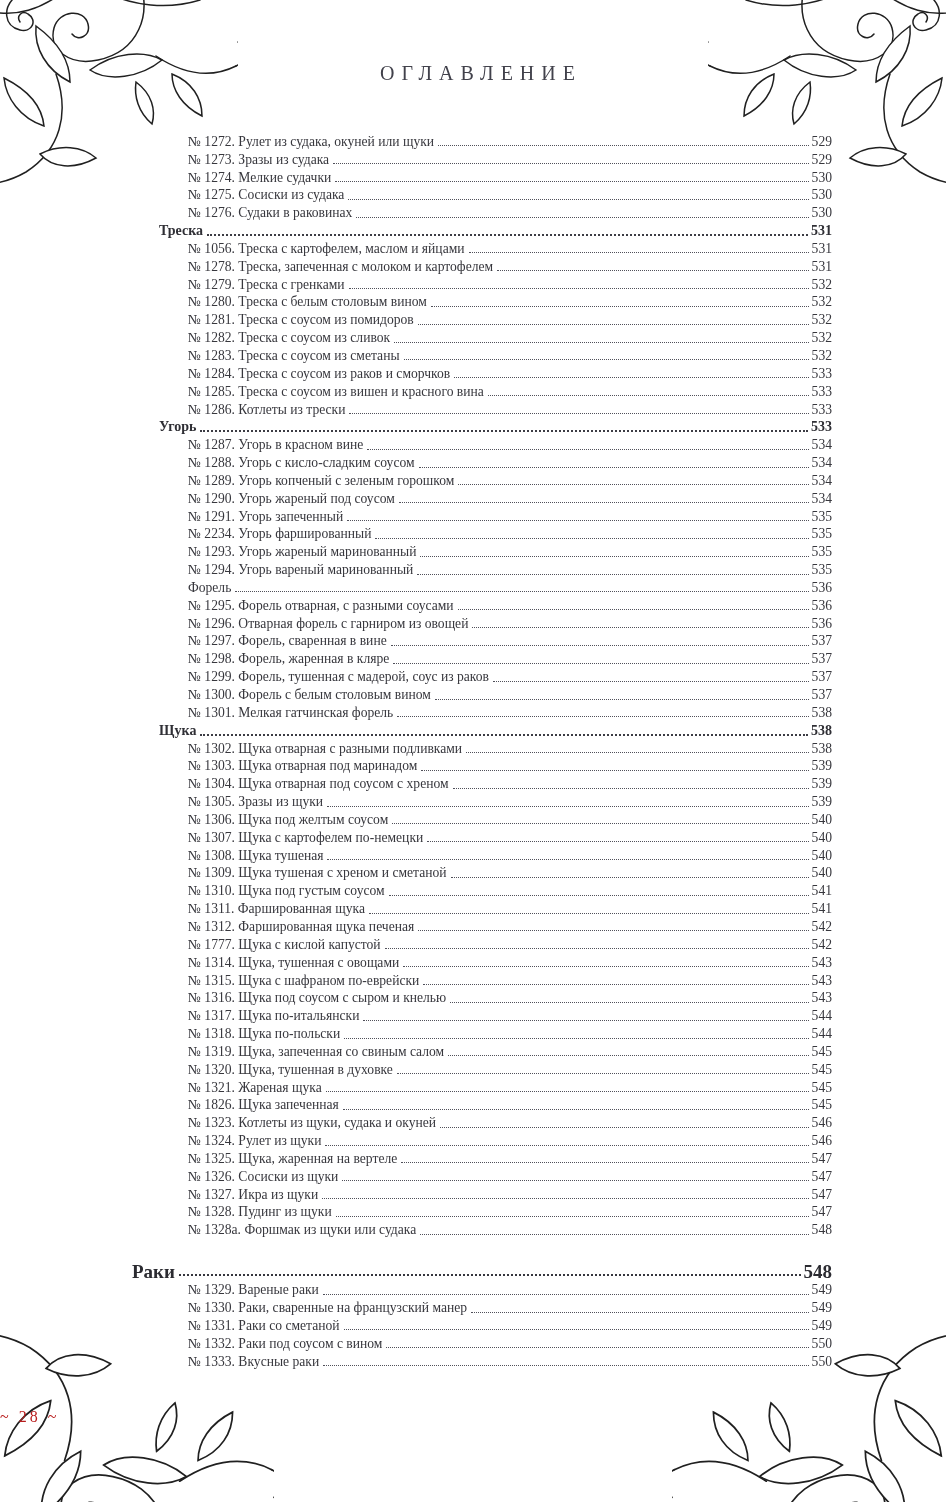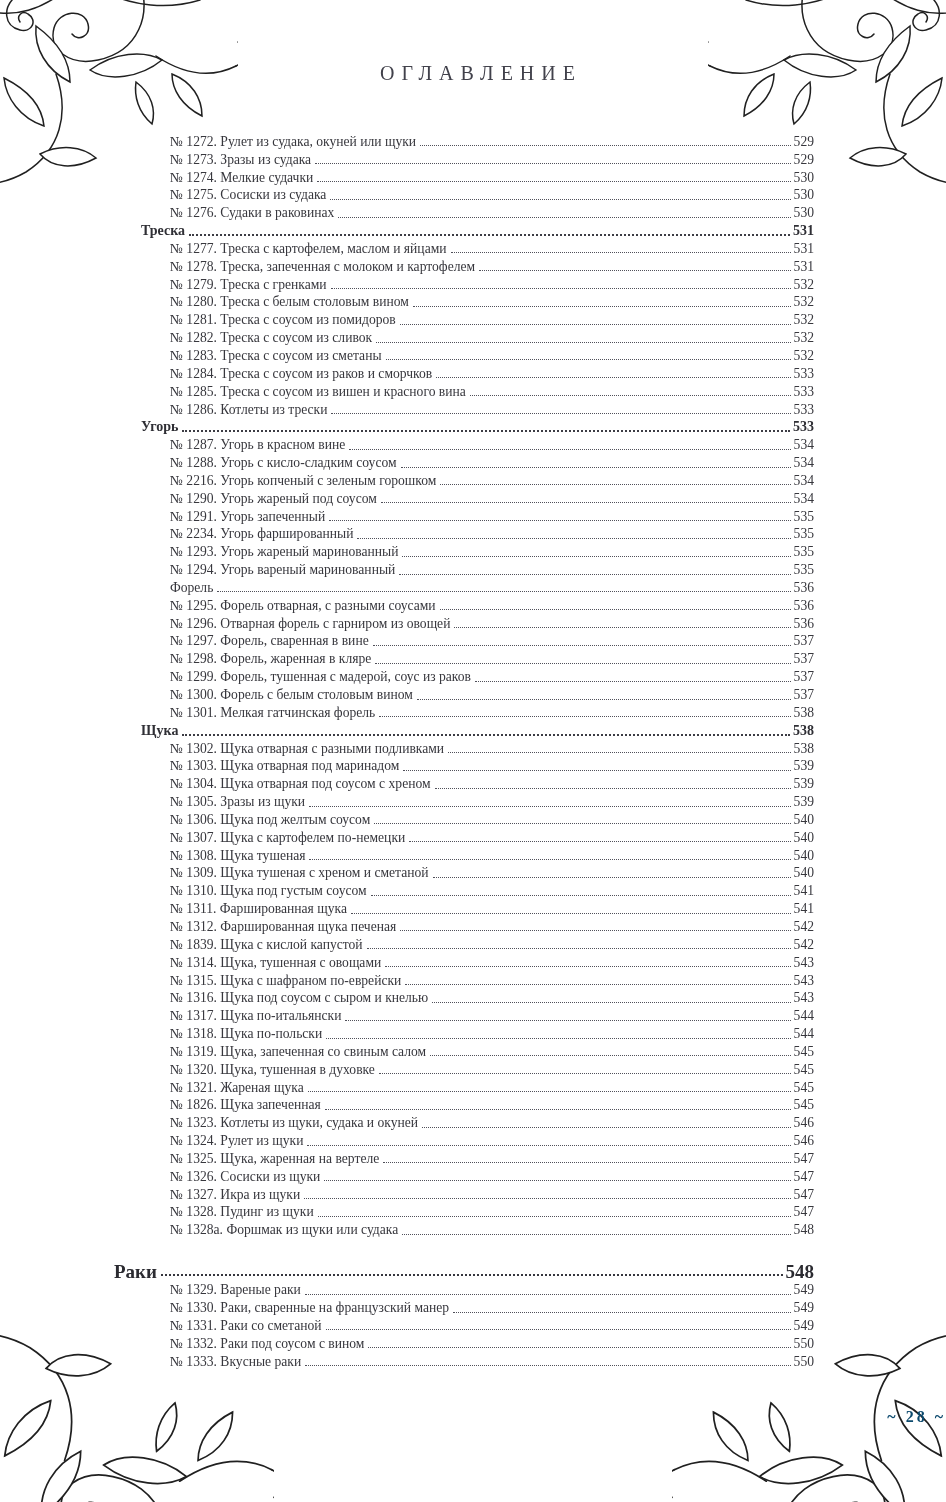--- a/index.html
+++ b/index.html
@@ -24,21 +24,21 @@
   
   .title {
     position: absolute; top: 62px; left: 8px; width: 100%;
     text-align: center;
     font-size: 20px; letter-spacing: 7px;
     color: #41414b;
   }
 
   
   .toc {
-    position: absolute; top: 132px; left: 114px; width: 700px;
+    position: absolute; top: 132px; left: 132px; width: 700px;
   }
   .toc-row {
     display: flex; align-items: flex-end;
     height: 17.85px;
     font-size: 13.6px;
     line-height: 16px;
     white-space: nowrap;
   }
   .toc-leader {
     flex: 1 1 auto; min-width: 10px;
@@ -58,24 +58,23 @@
     padding-left: 0;
     font-weight: bold; font-size: 19px;
     height: 26px; margin-top: 16px;
     color: #2b2b31;
   }
   .lvl-chapter .toc-leader { border-bottom: 2.6px dotted #36363e; margin-bottom: 4px; }
 
   
   .footer {
     position: absolute; top: 1408px; left: 0; width: 100%;
-    text-align: right;
+    text-align: left;
     font-size: 16px; letter-spacing: 3px;
-    color: #0c4a6e;
-    font-weight: bold;
+    color: #b91c1c;
   }
 </style>
 </head>
 <body>
 
 <svg width="0" height="0" style="position:absolute">
   <defs>
     <g id="flourish" stroke="#202020" fill="none" stroke-width="1.5" stroke-linecap="round">
       <path d="M92,-8 C60,26 24,34 -6,22"></path>
       <path d="M150,-14 C170,30 150,66 112,74 C84,80 62,64 68,42 C73,24 98,22 102,38 C105,50 92,56 86,48"></path>
@@ -145,21 +144,21 @@
     <span class="toc-label">№ 1276. Судаки в раковинах</span>
     <span class="toc-leader"></span>
     <span class="toc-page">530</span>
   </div>
       <div class="toc-row lvl-section">
     <span class="toc-label">Треска</span>
     <span class="toc-leader"></span>
     <span class="toc-page">531</span>
   </div>
       <div class="toc-row lvl-entry">
-    <span class="toc-label">№ 1277. Треска с картофелем, маслом и яйцами</span>
+    <span class="toc-label">№ 1056. Треска с картофелем, маслом и яйцами</span>
     <span class="toc-leader"></span>
     <span class="toc-page">531</span>
   </div>
       <div class="toc-row lvl-entry">
     <span class="toc-label">№ 1278. Треска, запеченная с молоком и картофелем</span>
     <span class="toc-leader"></span>
     <span class="toc-page">531</span>
   </div>
       <div class="toc-row lvl-entry">
     <span class="toc-label">№ 1279. Треска с гренками</span>
@@ -210,21 +209,21 @@
     <span class="toc-label">№ 1287. Угорь в красном вине</span>
     <span class="toc-leader"></span>
     <span class="toc-page">534</span>
   </div>
       <div class="toc-row lvl-entry">
     <span class="toc-label">№ 1288. Угорь с кисло-сладким соусом</span>
     <span class="toc-leader"></span>
     <span class="toc-page">534</span>
   </div>
       <div class="toc-row lvl-entry">
-    <span class="toc-label">№ 2216. Угорь копченый с зеленым горошком</span>
+    <span class="toc-label">№ 1289. Угорь копченый с зеленым горошком</span>
     <span class="toc-leader"></span>
     <span class="toc-page">534</span>
   </div>
       <div class="toc-row lvl-entry">
     <span class="toc-label">№ 1290. Угорь жареный под соусом</span>
     <span class="toc-leader"></span>
     <span class="toc-page">534</span>
   </div>
       <div class="toc-row lvl-entry">
     <span class="toc-label">№ 1291. Угорь запеченный</span>
@@ -340,21 +339,21 @@
     <span class="toc-label">№ 1311. Фаршированная щука</span>
     <span class="toc-leader"></span>
     <span class="toc-page">541</span>
   </div>
       <div class="toc-row lvl-entry">
     <span class="toc-label">№ 1312. Фаршированная щука печеная</span>
     <span class="toc-leader"></span>
     <span class="toc-page">542</span>
   </div>
       <div class="toc-row lvl-entry">
-    <span class="toc-label">№ 1839. Щука с кислой капустой</span>
+    <span class="toc-label">№ 1777. Щука с кислой капустой</span>
     <span class="toc-leader"></span>
     <span class="toc-page">542</span>
   </div>
       <div class="toc-row lvl-entry">
     <span class="toc-label">№ 1314. Щука, тушенная с овощами</span>
     <span class="toc-leader"></span>
     <span class="toc-page">543</span>
   </div>
       <div class="toc-row lvl-entry">
     <span class="toc-label">№ 1315. Щука с шафраном по-еврейски</span>

